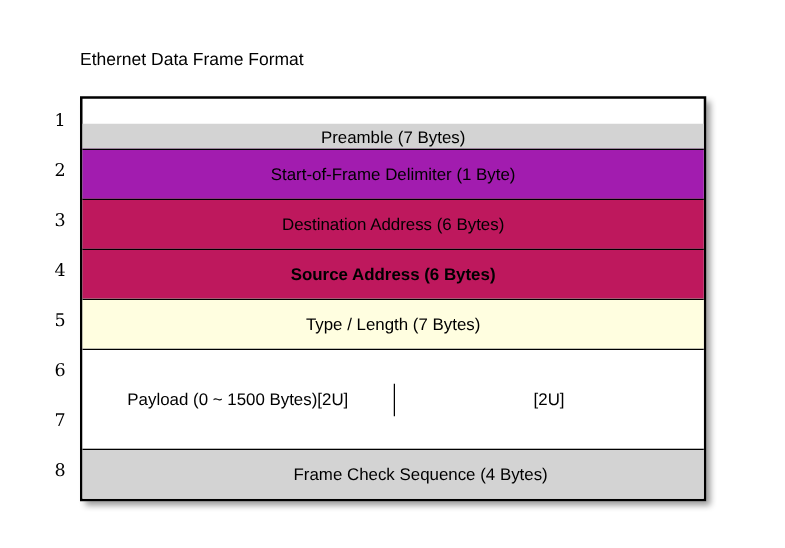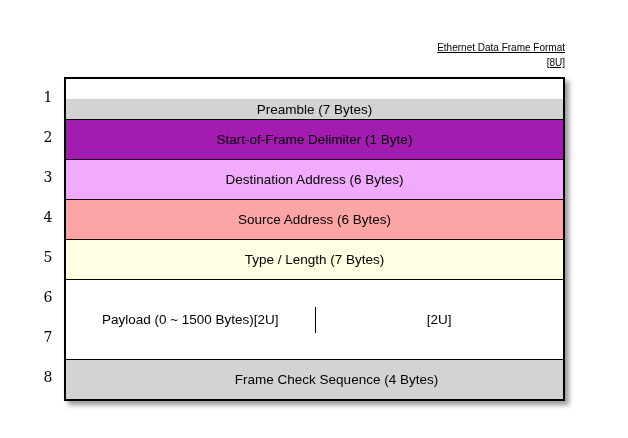--- a/index.html
+++ b/index.html
@@ -14,25 +14,24 @@
     background: #ffffff;
     overflow: hidden;
     font-family: "Liberation Sans", sans-serif;
     color: #000000;
   }
   .title {
     position: absolute;
     left: 64px;
     top: 40px;
     width: 501px;
-    text-align: right;
-    font-size: 10px;
+    text-align: left;
+    font-size: 14px;
     line-height: 15px;
     color: #000000;
-    text-decoration: underline;
   }
   .numbers {
     position: absolute;
     left: 34px;
     top: 77px;
     width: 28px;
     display: grid;
     grid-template-rows: repeat(8, 40px);
   }
   .numbers .num {
@@ -82,45 +81,44 @@
     border-left: 1.5px solid #000000;
   }
 </style>
 </head>
 <body>
 
 <div class="canvas">
 
   <div class="title">
     <div>Ethernet Data Frame Format</div>
-    <div>[8U]</div>
   </div>
 
   <div class="numbers">
     <div class="num">1</div>
     <div class="num">2</div>
     <div class="num">3</div>
     <div class="num">4</div>
     <div class="num">5</div>
     <div class="num">6</div>
     <div class="num">7</div>
     <div class="num">8</div>
   </div>
 
   <div class="frame-table">
     <div class="row" style="background-color: rgb(211, 211, 211); margin-top: 20px;">
       <span>Preamble (7 Bytes)</span>
     </div>
     <div class="row" style="background-color: #a21caf;">
       <span>Start-of-Frame Delimiter (1 Byte)</span>
     </div>
-    <div class="row" style="background-color: #f0abfc;">
+    <div class="row" style="background-color: #be185d;">
       <span>Destination Address (6 Bytes)</span>
     </div>
-    <div class="row" style="background-color: #fca5a5;">
+    <div class="row" style="background-color: #be185d; font-weight: bold;">
       <span>Source Address (6 Bytes)</span>
     </div>
     <div class="row" style="background-color: rgb(255, 254, 224);">
       <span>Type / Length (7 Bytes)</span>
     </div>
     <div class="row split" style="background-color: rgb(255, 255, 255);">
       <div class="cell">
         <div>Payload (0 ~ 1500 Bytes)</div>
         <div>[2U]</div>
       </div>

